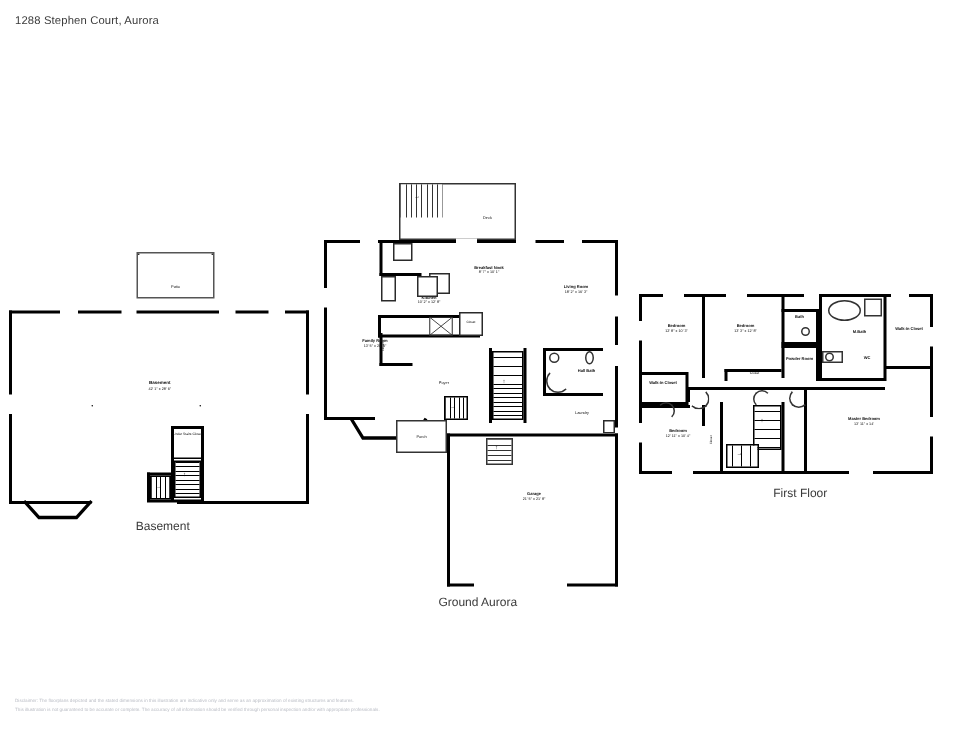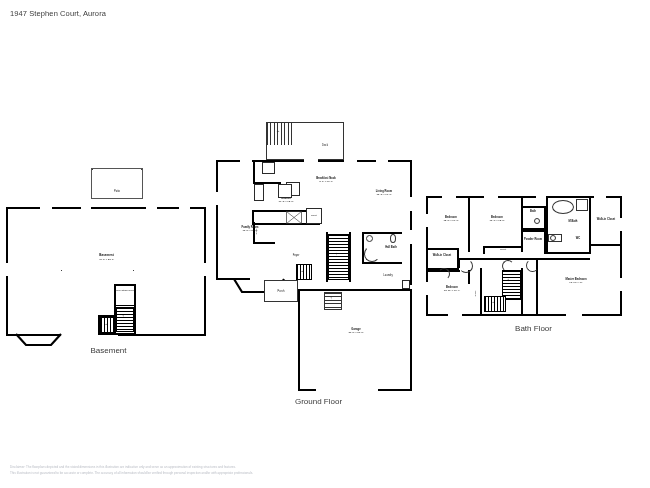--- a/index.html
+++ b/index.html
@@ -70,21 +70,21 @@
   #disclaimer{
     position:absolute;left:10px;bottom:12px;width:420px;
     font-size:3.1px;line-height:1.95;color:#b9bcc4;
   }
 </style>
 </head>
 <body>
 
 <div class="page">
 
-  <div id="page-title">1947 Stephen Court, Aurora</div>
+  <div id="page-title">1288 Stephen Court, Aurora</div>
 
 
   <div class="plan" style="left:6px;top:168px;width:205px;height:195px;">
 
     <div class="thin" style="left:85px;top:0px;width:52px;height:31px;border-color:#555;"></div>
     <div class="dot" style="left:86px;top:1px;"></div>
     <div class="dot" style="left:135px;top:1px;"></div>
     <div class="lbl" style="left:86px;top:22px;width:50px;">Patio</div>
 
     <div class="wall" style="left:0px;top:39px;width:200px;height:2.2px;"></div>
@@ -231,21 +231,21 @@
     <div class="stair h" style="left:108px;top:170px;width:18px;height:18px;border:.7px solid #333;
          background:repeating-linear-gradient(to bottom,#333 0 .6px,#fff .6px 3.5px);"></div>
     <div class="arrow" style="left:114px;top:174px;">↑</div>
 
     <div class="lbl" style="left:110px;top:112px;width:0;"></div>
     <div class="lbl" style="left:110px;top:206px;width:60px;">
       <b>Garage</b>
       <i>21' 5" x 21' 8"</i>
     </div>
 
-    <div class="plan-caption" style="left:0;top:275px;">Ground Floor</div>
+    <div class="plan-caption" style="left:0;top:275px;">Ground Aurora</div>
   </div>
 
   <div class="plan" style="left:426px;top:196px;width:215px;height:145px;">
 
     <div class="wall" style="left:0px;top:0px;width:196px;height:2.2px;"></div>
     <div class="wall" style="left:0px;top:0px;width:2.2px;height:120px;"></div>
     <div class="wall" style="left:193.8px;top:0px;width:2.2px;height:120px;"></div>
     <div class="wall" style="left:0px;top:118px;width:196px;height:2.2px;"></div>
 
     <div class="white" style="left:16px;top:-0.6px;width:14px;height:3.4px;"></div>
@@ -337,21 +337,21 @@
     <div class="lbl" style="left:120px;top:82px;width:60px;">
       <b>Master Bedroom</b>
       <i>13' 11" x 14'</i>
     </div>
 
     <div class="arc" style="left:33px;top:63px;width:12px;height:12px;border-color:#333;border-top-color:transparent;border-left-color:transparent;"></div>
     <div class="arc" style="left:100px;top:63px;width:11px;height:11px;border-color:#333;border-top-color:transparent;border-right-color:transparent;"></div>
     <div class="arc" style="left:76px;top:64px;width:10px;height:10px;border-color:#333;border-bottom-color:transparent;border-right-color:transparent;"></div>
     <div class="arc" style="left:12px;top:72px;width:10px;height:10px;border-color:#333;border-bottom-color:transparent;border-left-color:transparent;"></div>
 
-    <div class="plan-caption" style="left:0;top:128px;">Bath Floor</div>
+    <div class="plan-caption" style="left:0;top:128px;">First Floor</div>
   </div>
 
   <div id="disclaimer">
     <div>Disclaimer: The floorplans depicted and the stated dimensions in this illustration are indicative only and serve as an approximation of existing structures and features.</div>
     <div>This illustration is not guaranteed to be accurate or complete. The accuracy of all information should be verified through personal inspection and/or with appropriate professionals.</div>
   </div>
 
 </div>
 
 </body></html>

